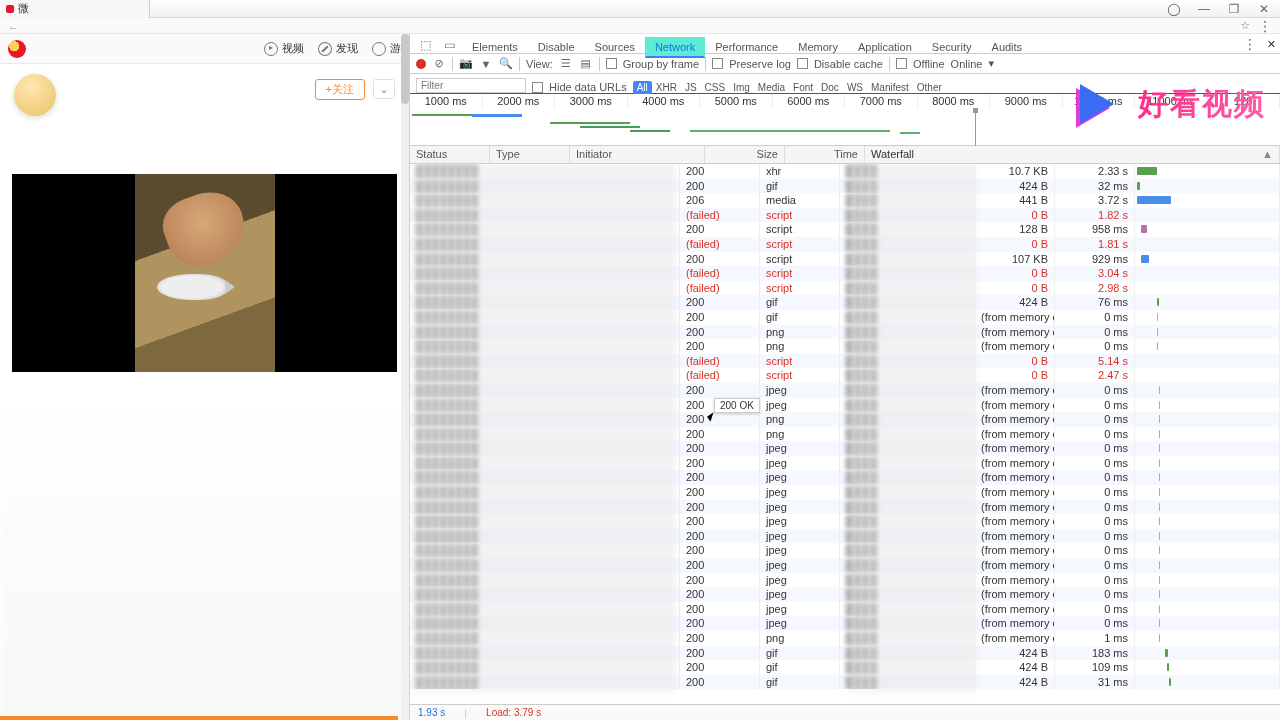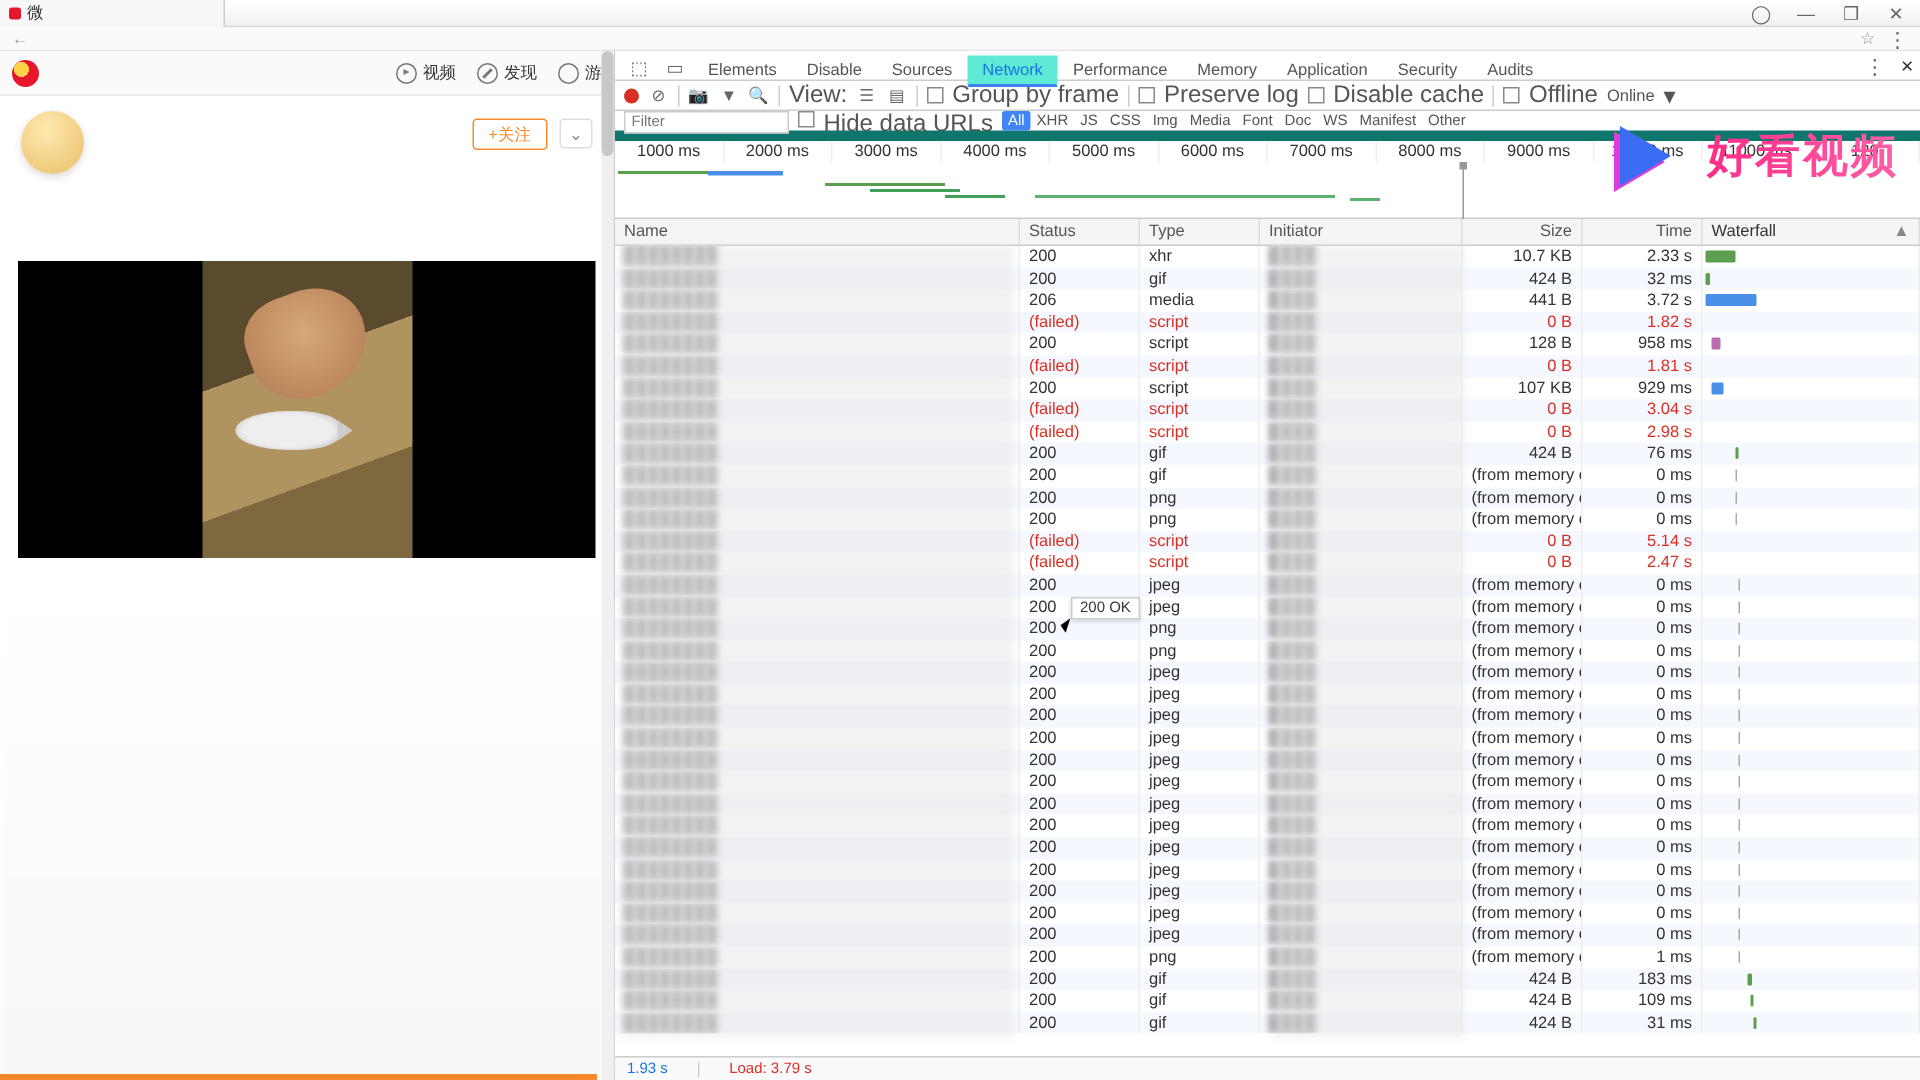--- a/index.html
+++ b/index.html
@@ -41,24 +41,24 @@
 .devtools{flex:1;height:100%;display:flex;flex-direction:column;background:#fff;position:relative}
 .dt-tabs{height:20px;border-bottom:1px solid #ccc;display:flex;align-items:flex-end;padding-left:4px;gap:0}
 .dt-ico{width:16px;height:16px;margin:0 4px;color:#666;display:flex;align-items:center;justify-content:center;font-size:12px}
 .dt-tab{padding:3px 9px;color:#555;font-size:11px;border:1px solid transparent;position:relative}
 .dt-tab.active{color:#1a73e8;border-bottom:2px solid #3b82f6;margin-bottom:-1px;background:#5eead4}
 .dt-close{position:absolute;right:4px;top:2px;display:flex;gap:10px;align-items:center}
 .dt-toolbar{height:20px;border-bottom:1px solid #ccc;display:flex;align-items:center;gap:6px;padding:0 6px}
 .recdot{width:10px;height:10px;border-radius:50%;background:#d93025}
 .tbico{width:14px;height:14px;color:#666;font-size:11px;display:flex;align-items:center;justify-content:center}
 .vsep{width:1px;height:14px;background:#ccc}
-.tbtext{color:#555;font-size:16px}
+.tbtext{color:#555;font-size:11px}
 .chk{width:11px;height:11px;border:1px solid #888}
 .throttlesel{color:#555;font-size:11px;border:none;background:transparent}
-.dt-filter{height:20px;border-bottom:7px solid #0f766e;display:flex;align-items:flex-start;gap:6px;padding:0 6px}
+.dt-filter{height:20px;border-bottom:1px solid #0f766e;display:flex;align-items:flex-end;gap:6px;padding:0 6px}
 .filterinp{width:110px;height:15px;border:1px solid #ccc;padding:0 4px;font-size:10px;color:#888}
 .ftag{padding:1px 4px;color:#555;font-size:10px}
 .ftag.active{background:#4285f4;color:#fff;border-radius:2px}
 
 .timeline{height:52px;border-bottom:1px solid #ccc;position:relative;background:#fff}
 .ticks{height:14px;display:flex;font-size:10px;color:#777}
 .tick{flex:1;text-align:center;border-right:1px solid #eee;padding-top:1px}
 .tlbody{position:relative;height:38px}
 .tlbar{position:absolute;height:2px}
 .scrubber{position:absolute;top:0;bottom:0;width:1px;background:#999;left:565px}
@@ -226,21 +226,20 @@
         <div class="tlbar" style="left:170px;top:18px;width:60px;background:#42a05b"></div>
         <div class="tlbar" style="left:220px;top:22px;width:40px;background:#42a05b"></div>
         <div class="tlbar" style="left:280px;top:22px;width:200px;background:#5bb06d;height:2px"></div>
         <div class="tlbar" style="left:490px;top:24px;width:20px;background:#5bb06d;height:2px"></div>
         <div class="scrubber"></div>
       </div>
     </div>
 
     <div class="nettbl">
       <div class="nhdr">
-        <div class="col-name">Name</div>
         <div class="col-status">Status</div>
         <div class="col-type">Type</div>
         <div class="col-init">Initiator</div>
         <div class="col-size">Size</div>
         <div class="col-time">Time</div>
         <div class="col-wf"><span>Waterfall</span><span class="sortind">▲</span></div>
       </div>
       <div class="rows" id="rows">
           <div class="row">
             <div class="col-name"><span class="initblur">████████</span></div>

